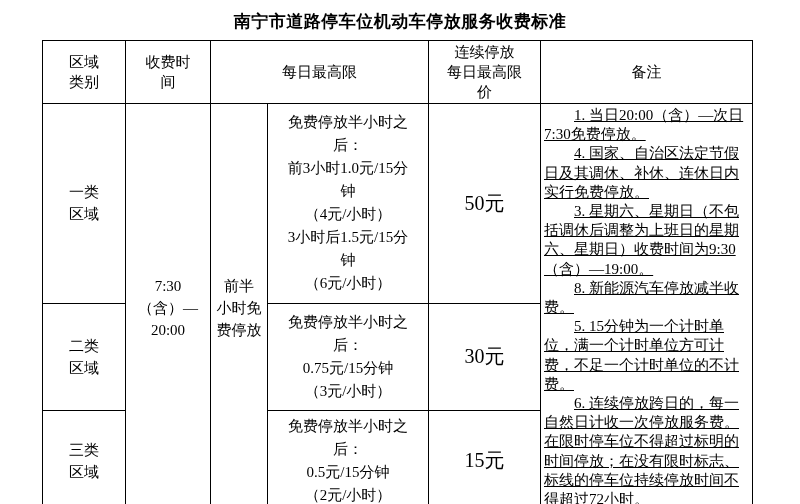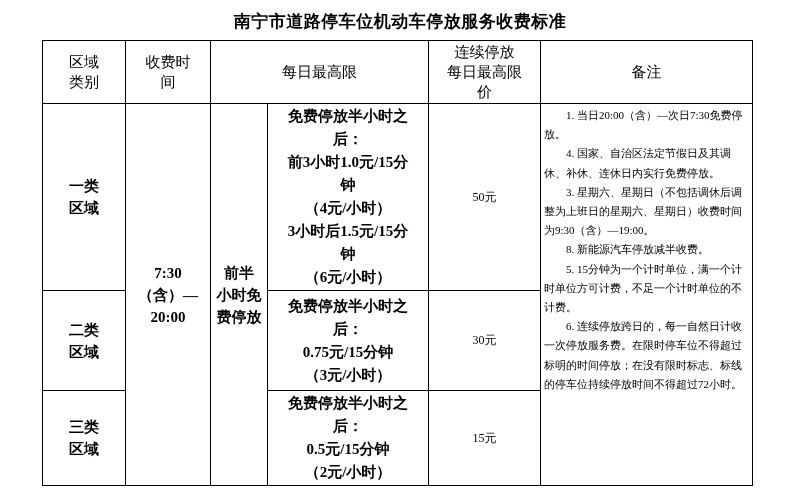--- a/index.html
+++ b/index.html
@@ -31,33 +31,34 @@
     padding:1px 2px;
     font-size:15px;
     overflow:hidden;
   }
   thead tr{height:61px;}
   tr.r1{height:185px;}
   tr.r2{height:100px;}
   tr.r3{height:93px;}
   th{line-height:20px;}
   .preline{white-space:pre-line;}
-  td.preline{line-height:22px;font-weight:bold;}
+  td.preline{line-height:22px;}
   td.fee{line-height:23px;}
-  td.cap{font-size:12px;}
+  td.cap{font-size:20px;}
   td.remarks{
     text-align:left;
     vertical-align:top;
     padding:2px 4px 2px 3px;
   }
   .note{
     margin:0;
     text-indent:2em;
-    font-size:11px;
+    font-size:15px;
     line-height:19.2px;
+    text-decoration:underline;
   }
 </style>
 </head>
 <body>
 
 <div class="page">
 
   <div class="doc-title">南宁市道路停车位机动车停放服务收费标准</div>
 
   <table class="fee-table">

